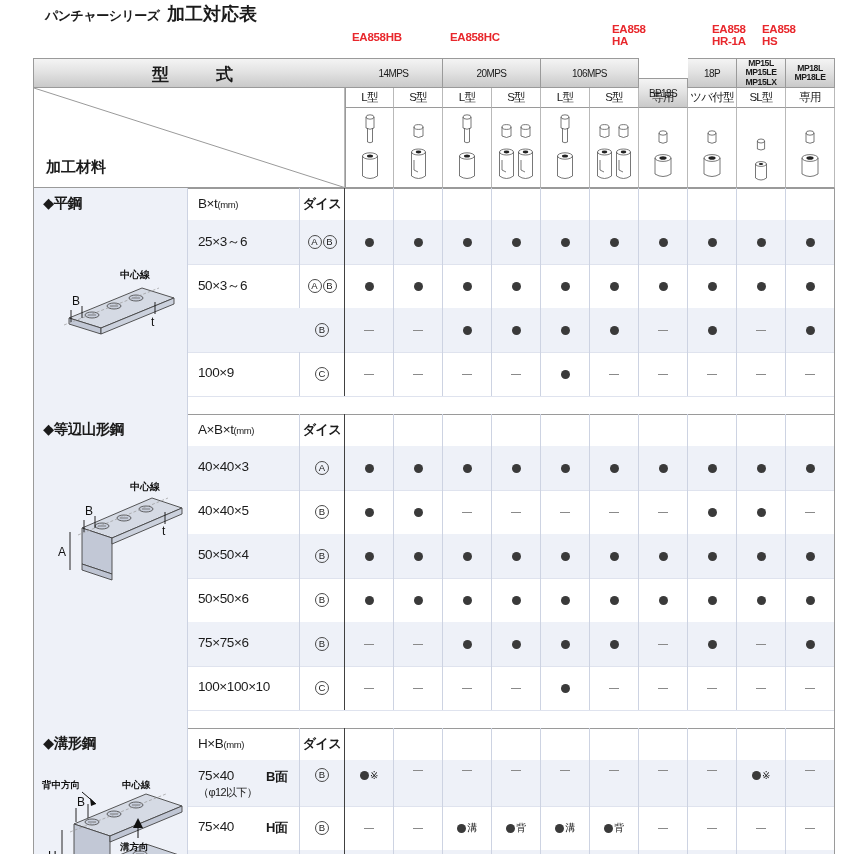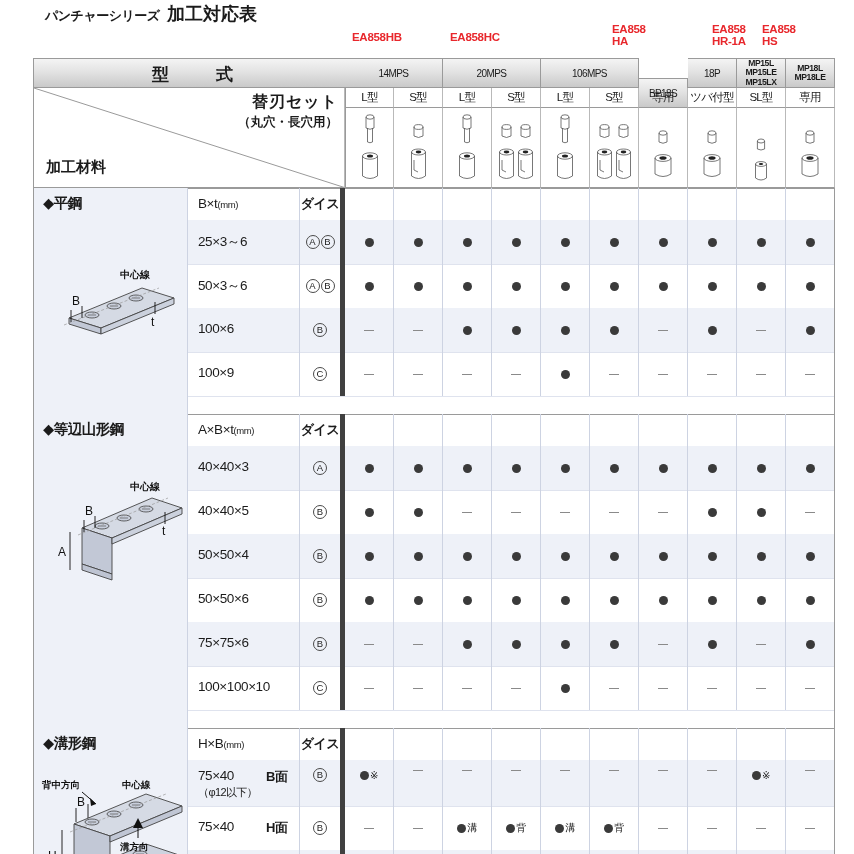--- a/index.html
+++ b/index.html
@@ -112,21 +112,21 @@
   .cell-size .sz { position:absolute; left:10px; }
   .cell-size .sub {
     position:absolute; left:10px; font-size:11px; letter-spacing:-0.6px;
   }
   .cell-size .face { position:absolute; left:78px; font-weight:700; font-size:13px; }
   .cell-size .hdrtxt { position:absolute; left:10px; font-size:13.5px; }
   .cell-size .hdrtxt u2 { font-size:9.5px; }
 
   .cell-dies {
     position:absolute; left:112px; top:0; width:45px; height:100%;
-    border-right:5px solid #404040;
+    border-right:1px solid #404040;
     display:flex; align-items:center; justify-content:center; gap:1px;
     font-size:12px;
   }
   .cell-dies .hdrtxt { font-size:13px; font-weight:700; letter-spacing:-0.5px; }
   .circ {
     display:inline-flex; align-items:center; justify-content:center;
     width:14px; height:14px; border:1px solid #4a4a4a; border-radius:50%;
     font-size:9.5px; line-height:1;
   }
 
@@ -186,24 +186,20 @@
 MP15LE
 MP15LX</div>
         <div class="hdr-col multi" style="left: 753px; width: 49px;">MP18L
 MP18LE</div>
       </div>
 
     <div class="corner">
       <svg width="312" height="100">
         <line x1="0" y1="0" x2="312" y2="100" stroke="#9a9a9a" stroke-width="1"></line>
       </svg>
-      <div class="lbl-blade">
-        <div>替刃セット</div>
-        <small>（丸穴・長穴用）</small>
-      </div>
       <div class="lbl-mat">加工材料</div>
     </div>
 
     <div class="typ-row" id="typRow">
         <div class="typ-cell first" style="left: 312px; width: 49px;">L型</div>
         <div class="typ-cell" style="left: 361px; width: 49px;">S型</div>
         <div class="typ-cell" style="left: 410px; width: 49px;">L型</div>
         <div class="typ-cell" style="left: 459px; width: 49px;">S型</div>
         <div class="typ-cell" style="left: 508px; width: 49px;">L型</div>
         <div class="typ-cell" style="left: 557px; width: 49px;">S型</div>
@@ -510,23 +506,20 @@
               </div>
             </div>
             <div class="cell-data" style="left: 598px; width: 49px;">
               <div class="mark">
                 <span class="dot"></span>
               </div>
             </div>
           </div>
           <div class="rowline" style="top: 120px;"></div>
           <div class="row stripe" style="top: 120px; height: 44px; width: 647px;">
-            <div class="cell-size">
-              <span class="sz" style="top: 13px;">100×6</span>
-            </div>
             <div class="cell-dies">
               <span class="circ">B</span>
             </div>
             <div class="cell-data" style="left: 157px; width: 49px;">
               <div class="mark">
                 <span class="dash"></span>
               </div>
             </div>
             <div class="cell-data" style="left: 206px; width: 49px;">
               <div class="mark">

